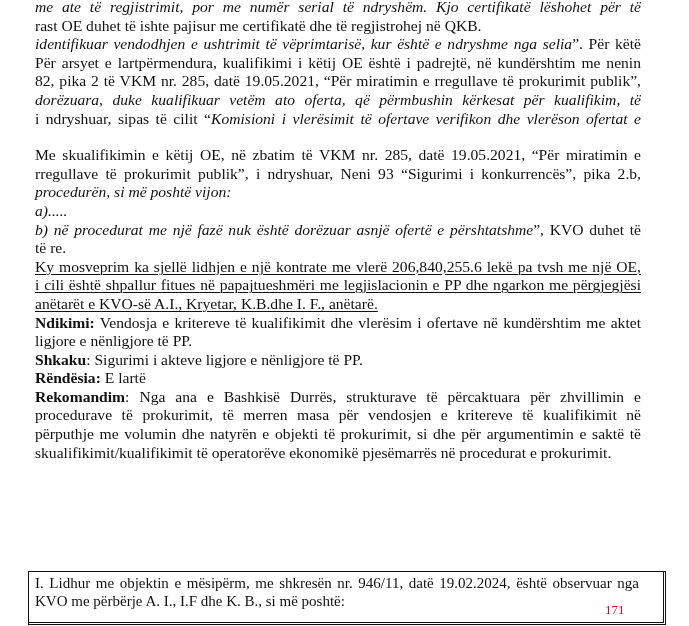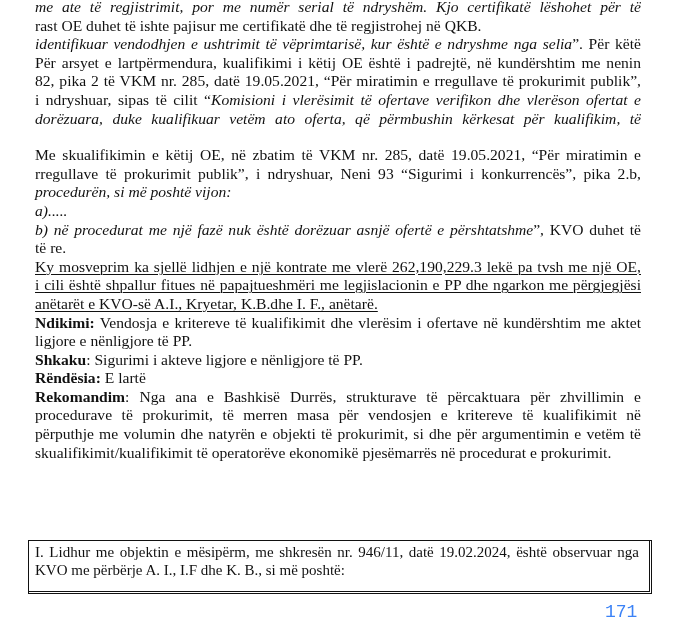--- a/index.html
+++ b/index.html
@@ -5,71 +5,71 @@
   html, body { margin: 0; padding: 0; background: #ffffff; }
   body { width: 689px; height: 626px; overflow: hidden; position: relative;
          font-family: "Liberation Serif", serif; color: #111; }
   .page { position: absolute; left: 35px; top: -2px; width: 606px; }
   .line { font-size: 15.6px; line-height: 18.6px; white-space: nowrap; }
   .just { text-align: justify; text-align-last: justify; display: block; white-space: normal; }
   .ital { font-style: italic; }
   .bold { font-weight: bold; }
   .u { text-decoration: underline; text-underline-offset: 2px; text-decoration-thickness: 1px; }
   .gap { height: 18px; }
-  .box { position: absolute; left: 28px; top: 540px; width: 604px; height: 48px;
+  .box { position: absolute; left: 28px; top: 571px; width: 604px; height: 48px;
          border-top: 1px solid #111; border-left: 1px solid #111;
          border-right: 3px double #111; border-bottom: 3px double #111;
-         padding: 2px 10px 0 6px; }
+         padding: 2px 24px 0 6px; }
   .box .line { font-size: 15px; line-height: 18px; }
-  .pagenum { position: absolute; left: 605px; top: 602px; font-family: Liberation Mono, monospace;
-             font-size: 18px; color: #3b82f6; }
+  .pagenum { position: absolute; left: 605px; top: 602px; font-family: Liberation Serif, serif;
+             font-size: 13px; color: #b91c1c; }
 </style>
 </head>
 <body>
 
 <div class="page">
 
   <div>
     <div class="line just ital">me ate të regjistrimit, por me numër serial të ndryshëm. Kjo certifikatë lëshohet për të</div>
     <div class="line">rast OE duhet të ishte pajisur me certifikatë dhe të regjistrohej në QKB.</div>
     <div class="line just"><span class="ital">identifikuar vendodhjen e ushtrimit të vëprimtarisë, kur është e ndryshme nga selia</span><span>”. Për këtë</span></div>
   </div>
 
   <div>
     <div class="line just">Për arsyet e lartpërmendura, kualifikimi i këtij OE është i padrejtë, në kundërshtim me nenin</div>
     <div class="line just">82, pika 2 të VKM nr. 285, datë 19.05.2021, “Për miratimin e rregullave të prokurimit publik”,</div>
+    <div class="line just ital">dorëzuara, duke kualifikuar vetëm ato oferta, që përmbushin kërkesat për kualifikim, të</div>
     <div class="line just"><span>i ndryshuar, sipas të cilit “</span><span class="ital">Komisioni i vlerësimit të ofertave verifikon dhe vlerëson ofertat e</span></div>
-    <div class="line just ital">dorëzuara, duke kualifikuar vetëm ato oferta, që përmbushin kërkesat për kualifikim, të</div>
   </div>
 
   <div class="gap"></div>
 
   <div>
     <div class="line just">Me skualifikimin e këtij OE, në zbatim të VKM nr. 285, datë 19.05.2021, “Për miratimin e</div>
     <div class="line just">rregullave të prokurimit publik”, i ndryshuar, Neni 93 “Sigurimi i konkurrencës”, pika 2.b,</div>
     <div class="line ital">procedurën, si më poshtë vijon:</div>
     <div class="line ital">a).....</div>
     <div class="line just"><span class="ital">b) në procedurat me një fazë nuk është dorëzuar asnjë ofertë e përshtatshme</span><span>”, KVO duhet të</span></div>
     <div class="line">të re.</div>
   </div>
 
   <div>
-    <div class="line just u">Ky mosveprim ka sjellë lidhjen e një kontrate me vlerë 262,190,229.3 lekë pa tvsh me një OE,</div>
+    <div class="line just u">Ky mosveprim ka sjellë lidhjen e një kontrate me vlerë 206,840,255.6 lekë pa tvsh me një OE,</div>
     <div class="line just u">i cili është shpallur fitues në papajtueshmëri me legjislacionin e PP dhe ngarkon me përgjegjësi</div>
     <div class="line"><span class="u">anëtarët e KVO-së A.I., Kryetar, K.B.dhe I. F., anëtarë.</span></div>
   </div>
 
   <div>
     <div class="line just"><span class="bold">Ndikimi:</span><span> Vendosja e kritereve të kualifikimit dhe vlerësim i ofertave në kundërshtim me aktet</span></div>
     <div class="line">ligjore e nënligjore të PP.</div>
     <div class="line"><span class="bold">Shkaku</span><span>: Sigurimi i akteve ligjore e nënligjore të PP.</span></div>
     <div class="line"><span class="bold">Rëndësia:</span><span> E lartë</span></div>
     <div class="line just"><span class="bold">Rekomandim</span><span>: Nga ana e Bashkisë Durrës, strukturave të përcaktuara për zhvillimin e</span></div>
     <div class="line just">procedurave të prokurimit, të merren masa për vendosjen e kritereve të kualifikimit në</div>
-    <div class="line just">përputhje me volumin dhe natyrën e objekti të prokurimit, si dhe për argumentimin e vetëm të</div>
+    <div class="line just">përputhje me volumin dhe natyrën e objekti të prokurimit, si dhe për argumentimin e saktë të</div>
     <div class="line">skualifikimit/kualifikimit të operatorëve ekonomikë pjesëmarrës në procedurat e prokurimit.</div>
   </div>
 </div>
 
 <div class="box">
   <div class="line just">I. Lidhur me objektin e mësipërm, me shkresën nr. 946/11, datë 19.02.2024, është observuar nga</div>
   <div class="line">KVO me përbërje A. I., I.F dhe K. B., si më poshtë:</div>
 </div>
 
 <div class="pagenum">171</div>

